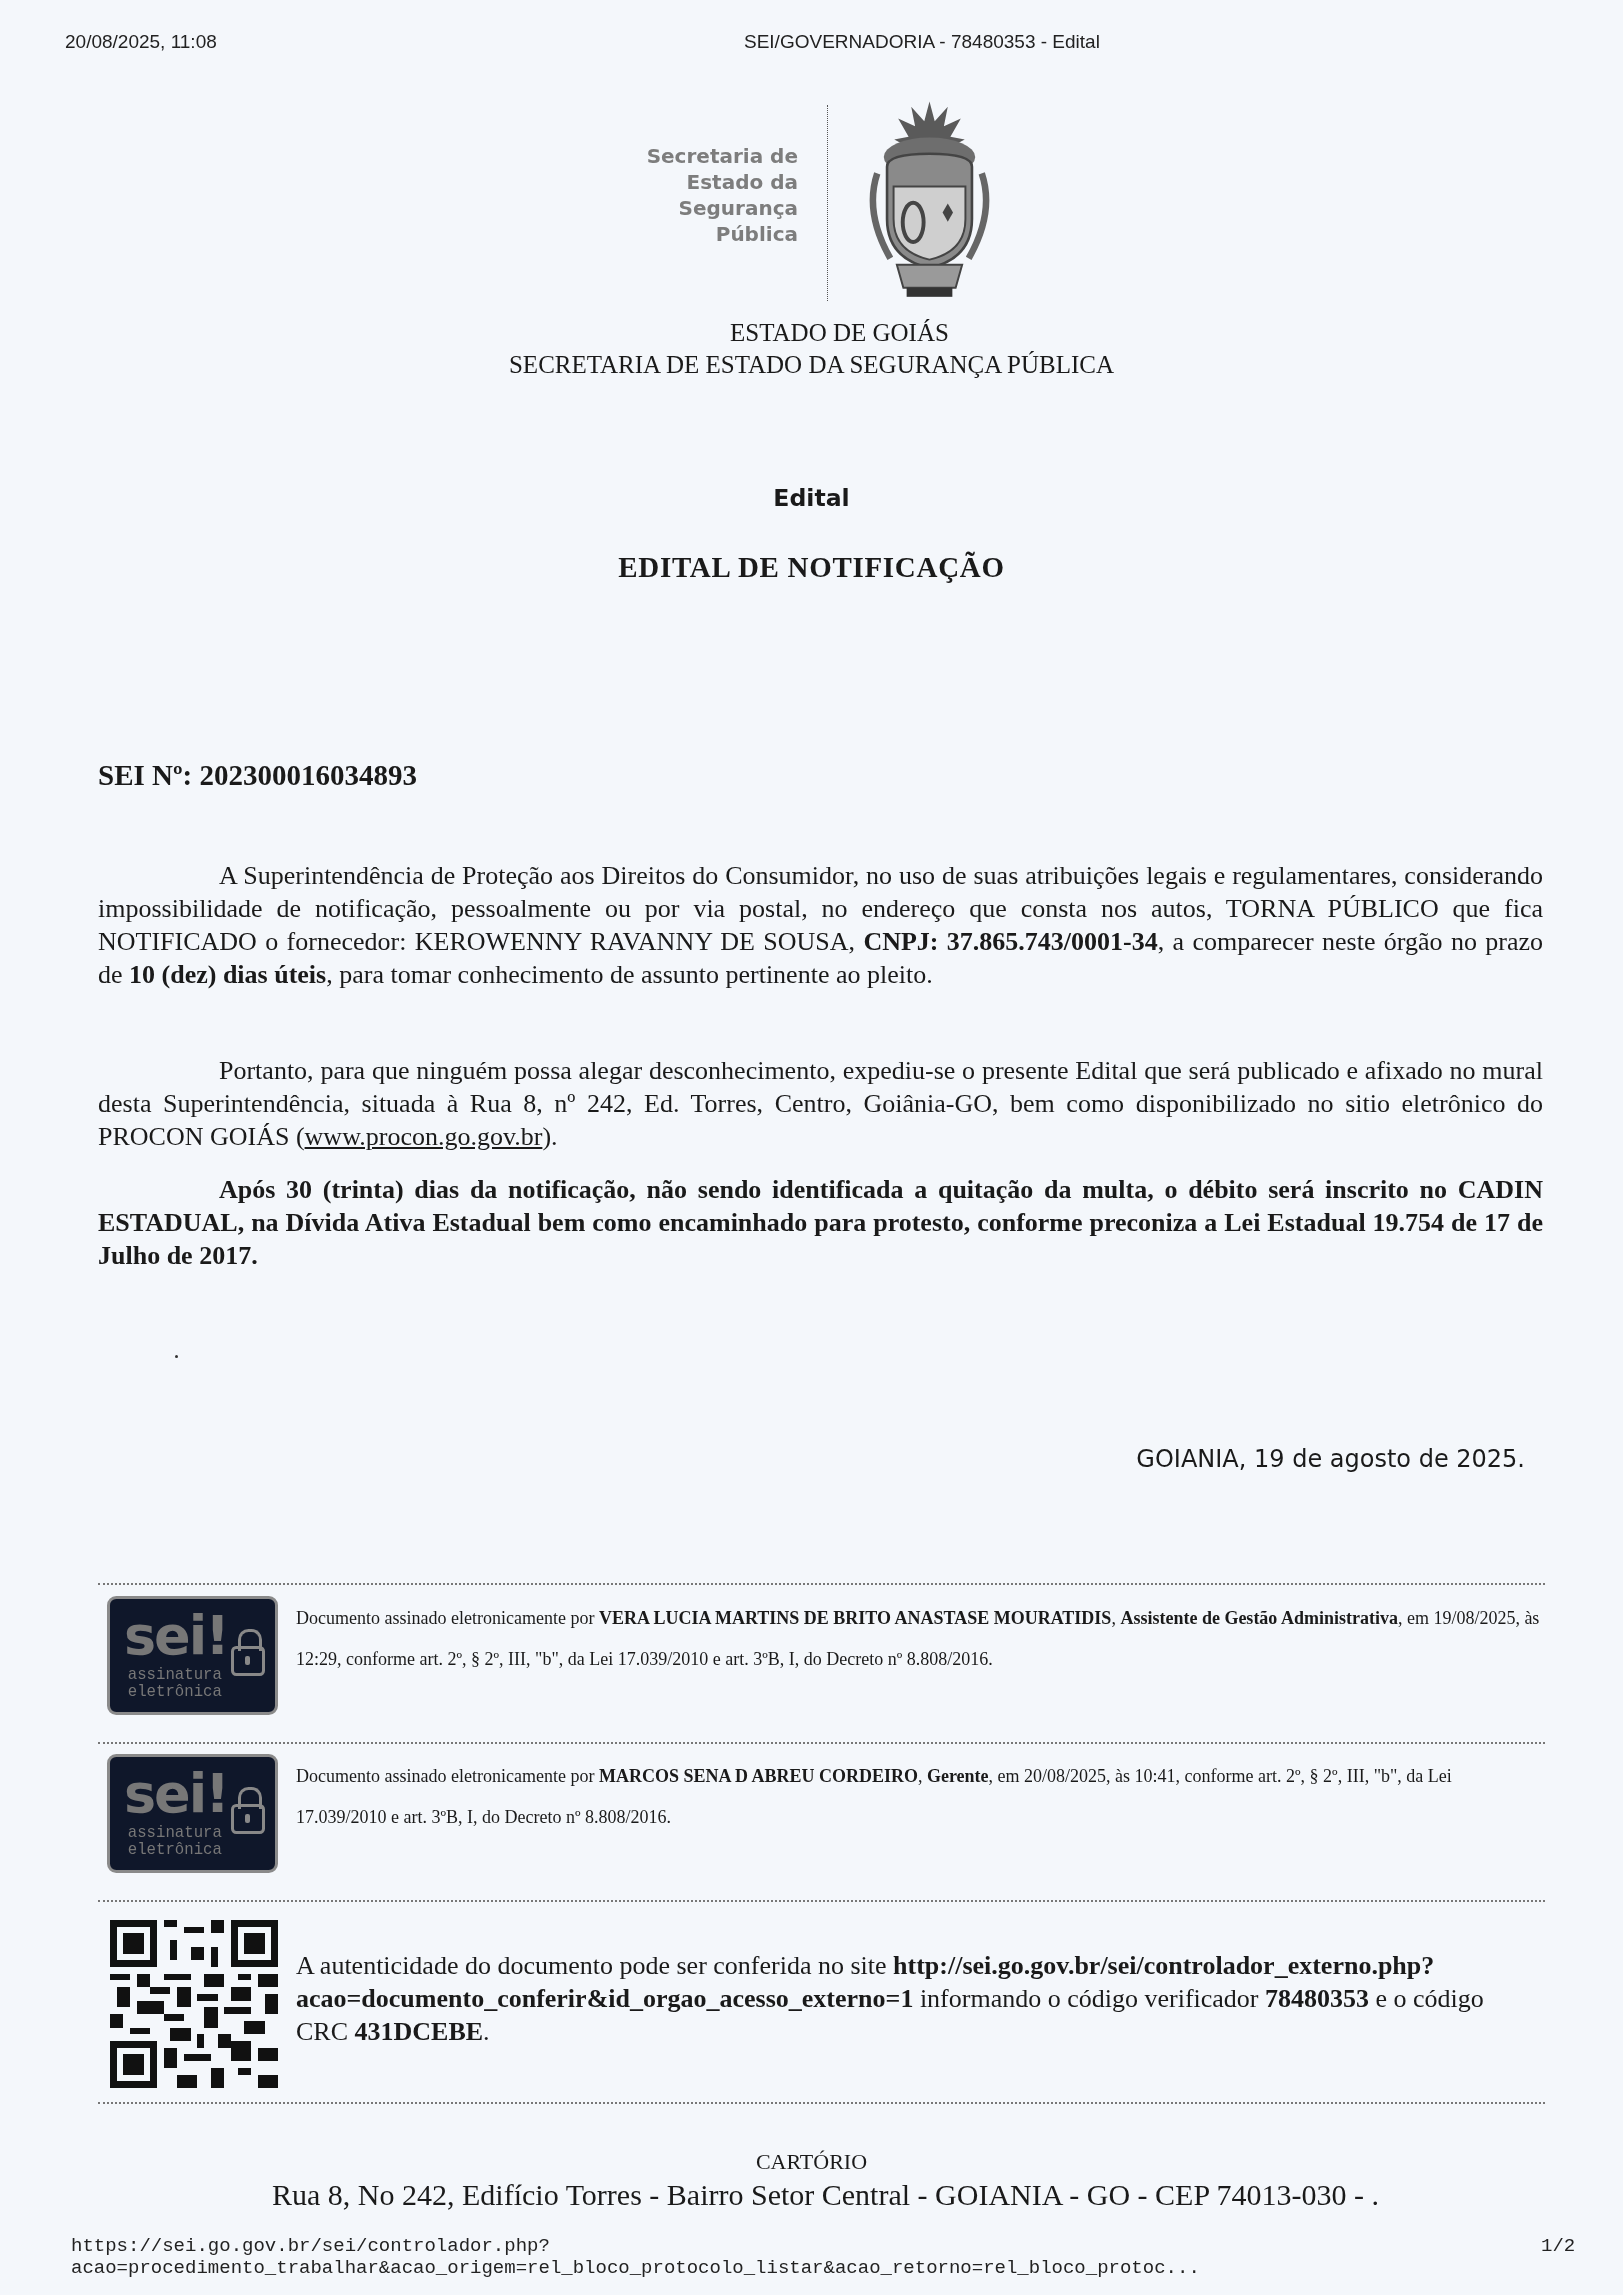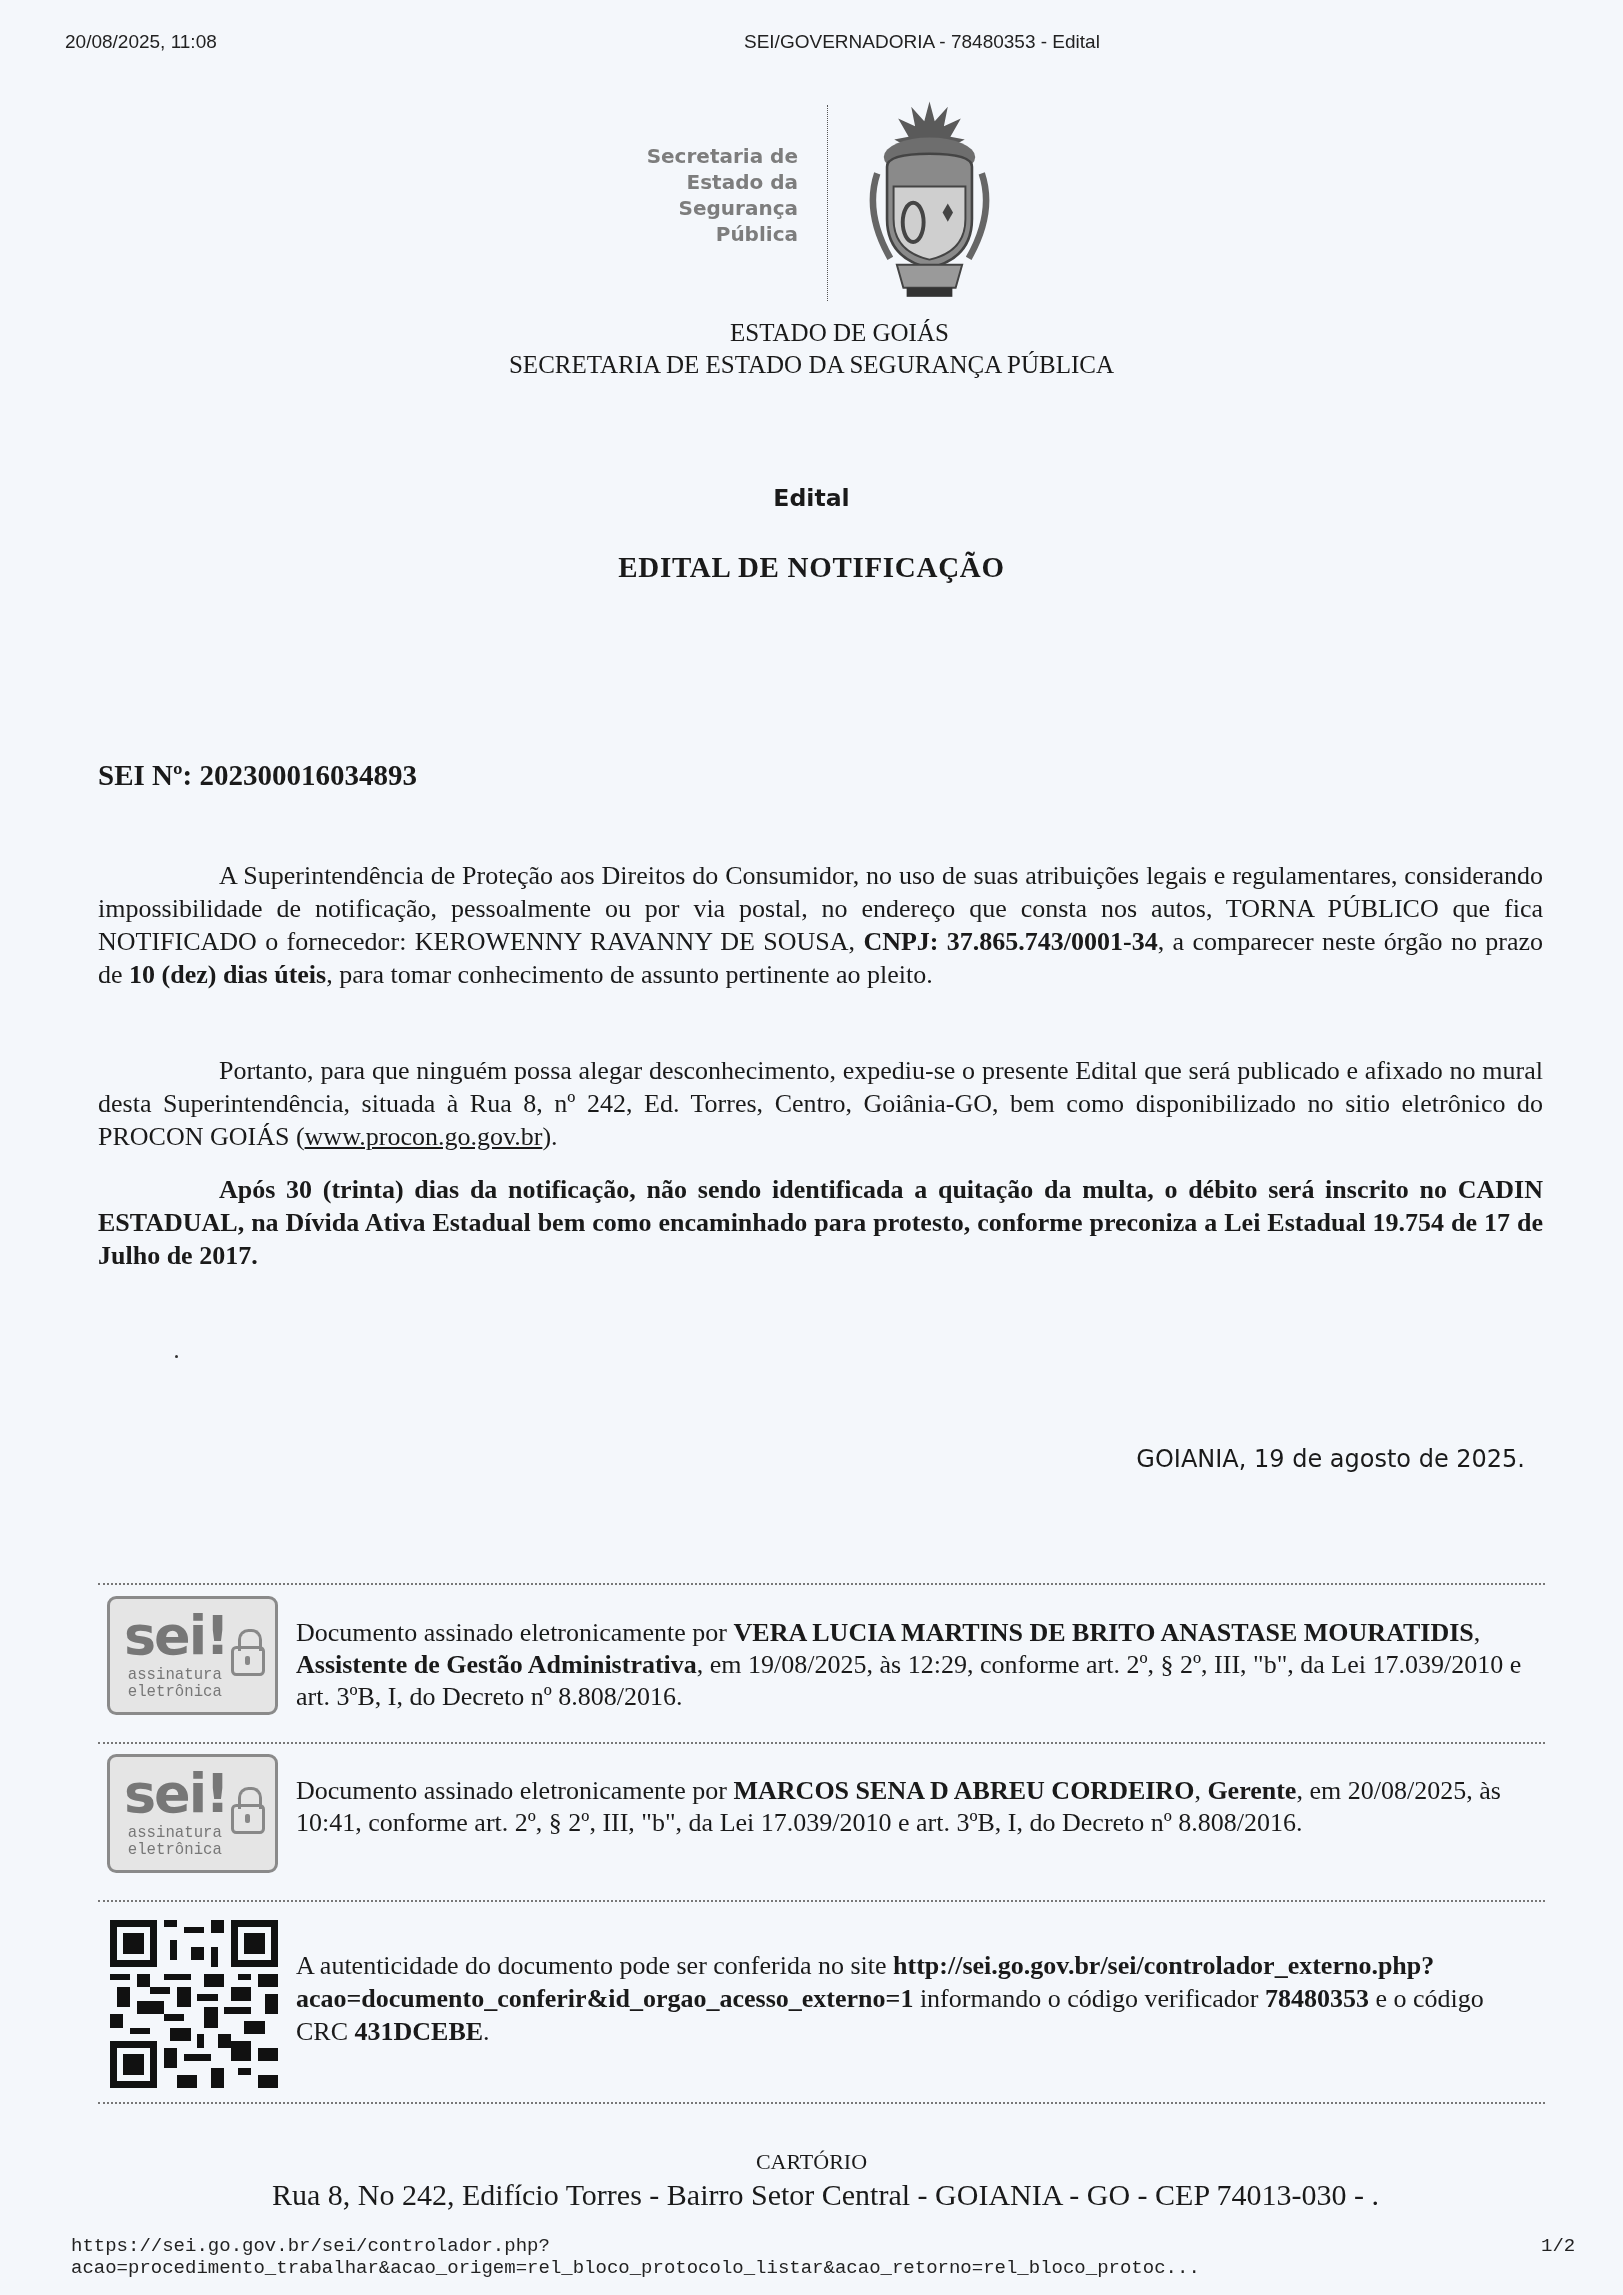--- a/index.html
+++ b/index.html
@@ -39,32 +39,32 @@
   #stray-dot { left: 175px; top: 1355px; width: 3.3px; height: 3.3px; background: #333; border-radius: 50%; }
 
   #place-date { right: 98px; top: 1445px; font-family: "DejaVu Sans", sans-serif; font-size: 24px; }
 
   .hr { left: 98px; width: 1447px; height: 0; border-top: 2px dotted #777; }
   #hr1 { top: 1583px; } #hr2 { top: 1742px; } #hr3 { top: 1900px; } #hr4 { top: 2102px; }
 
   .sig-block { left: 98px; width: 1447px; }
   #sig1 { top: 1596px; } #sig2 { top: 1754px; }
   .sei-badge { position: absolute; left: 8.5px; top: 0; width: 171px; height: 119px;
-    border: 3.3px solid #8a8a8a; border-radius: 9.2px; background: #e5e5e5; box-sizing: border-box; }
+    border: 3.3px solid #8a8a8a; border-radius: 9.2px; background: #0f172a; box-sizing: border-box; }
   .sei-logo { position: absolute; left: 14.4px; top: 5.2px; font-family: "DejaVu Sans", sans-serif;
     font-weight: bold; font-size: 54px; color: #777; letter-spacing: -2px; line-height: 63px; }
   .sei-sub { position: absolute; left: 14.4px; top: 68px; width: 98px; text-align: right;
     font-family: Liberation Mono, monospace; font-size: 15.7px; line-height: 17px; color: #777; }
   .lock { position: absolute; left: 121px; top: 47px; width: 34px; height: 30px;
     border: 3.3px solid #888; border-radius: 5.2px; box-sizing: border-box; }
   .lock::before { content: ""; position: absolute; left: 4.6px; top: -19.6px; width: 18.3px; height: 18.3px;
     border: 3.3px solid #888; border-bottom: none; border-radius: 10.5px 10.5px 0 0; }
   .lock::after { content: ""; position: absolute; left: 11px; top: 6.5px; width: 5.2px; height: 9.2px;
     background: #888; border-radius: 2px; }
-  .sig-text { position: absolute; left: 198px; top: 21px; width: 1244px; font-size: 26px; line-height: 32px; }
+  .sig-text { position: absolute; left: 198px; top: 2px; width: 1244px; font-size: 18px; line-height: 41px; }
 
   #auth-block { left: 98px; top: 1915px; width: 1447px; height: 177px; }
   #qr-code { position: absolute; left: 11.8px; top: 5.2px; width: 168px; height: 168px; }
   #auth-text { position: absolute; left: 198px; top: 34px; width: 1244px; font-size: 26px; line-height: 33px; }
 
   #cartorio { top: 2149px; font-size: 22px; }
   #cartorio-addr { top: 2178px; font-size: 30px; margin-left: 14px; }
 
   .footer { font-family: Liberation Mono, monospace; font-size: 19px; color: #222; top: 2235px; }
   #footer-url { left: 71px; }

